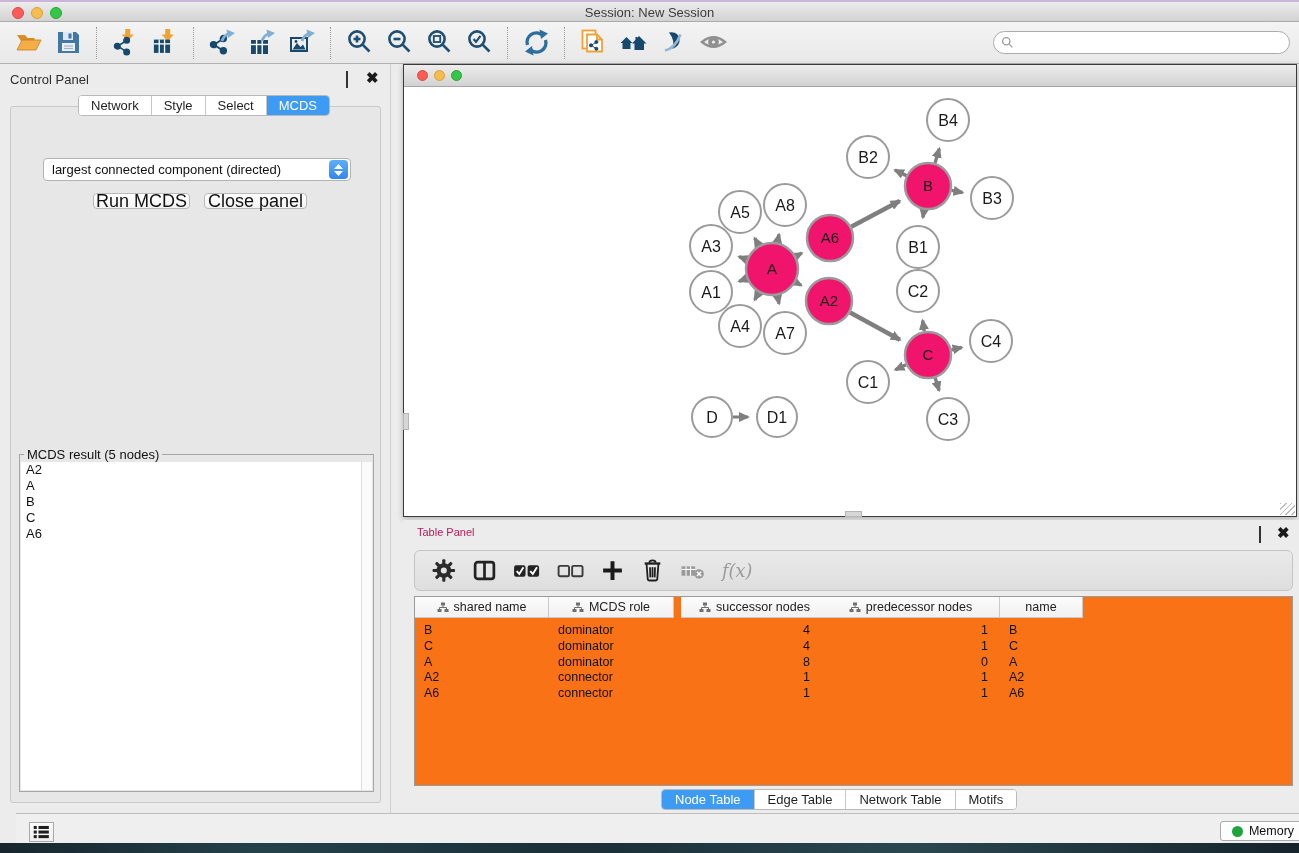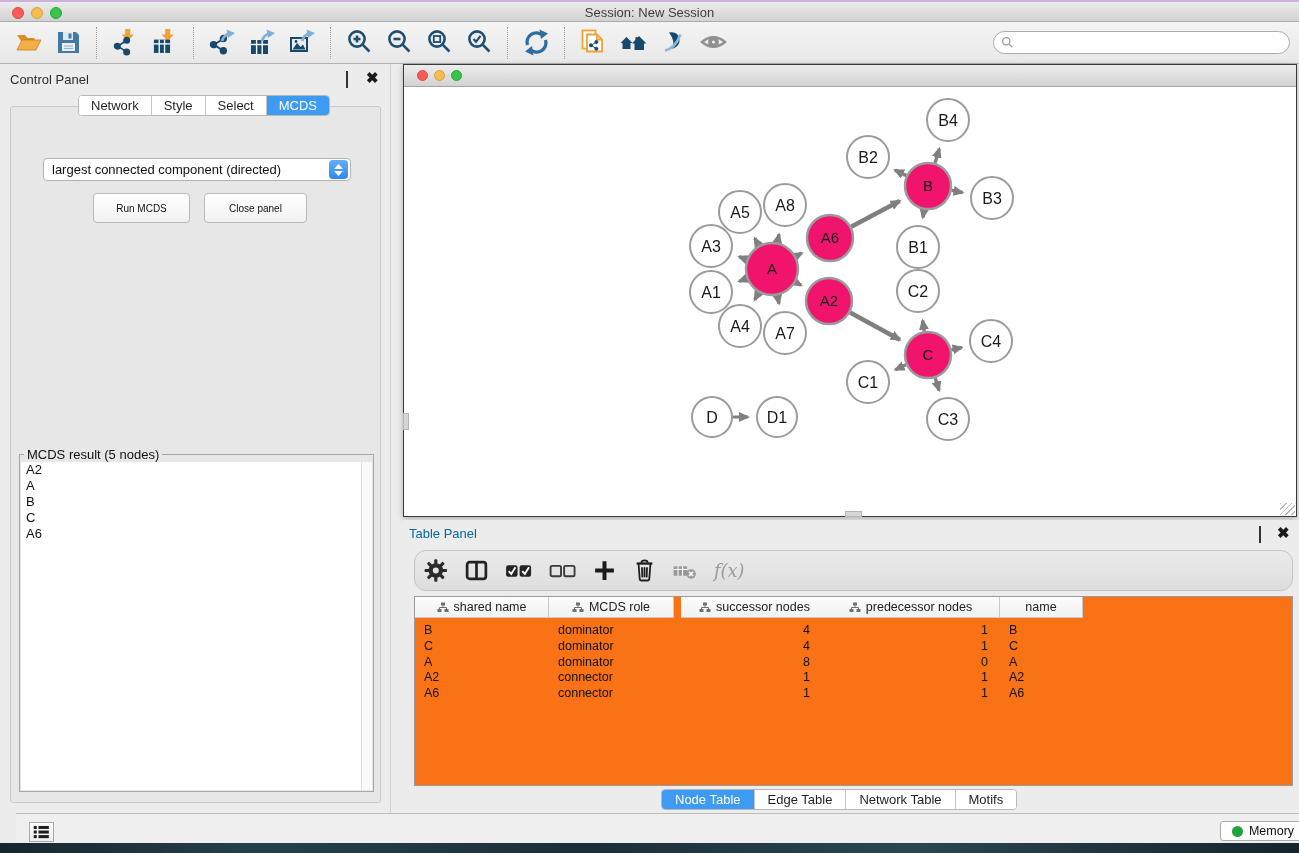--- a/index.html
+++ b/index.html
@@ -40,21 +40,21 @@
   .cp-tab { padding:0 12px; display:flex; align-items:center; font-size:13px; color:#1f1f1f; border-right:1px solid #C6C6C6; background:#fff; cursor:default; }
   .cp-tab:last-child { border-right:none;padding-left:12px; }
   .cp-tab.active { background:#3E9BF4; color:#fff; }
 
   .cp-content { position:absolute; left:10px; top:42px; width:371px; height:697px; background:#E7E7E7; border:1px solid #C9C9C9; border-radius:3px; }
   .opt-label { position:absolute; left:0; right:0; top:28px; text-align:center; font-size:13px; color:#111; }
   .criterion { position:absolute; left:32px; top:51px; width:308px; height:23px; background:#fff; border:1px solid #B3B3B3; border-radius:4px; display:flex; align-items:center; }
   .criterion .val { flex:1; padding-left:8px; font-size:13px; color:#111; white-space:nowrap; overflow:hidden; }
   .stepper { width:19px; height:19px; margin-right:2px; background:linear-gradient(#5FAFF8,#2E87EE); border-radius:4px; display:flex; flex-direction:column; align-items:center; justify-content:center; gap:2px; }
   .stepper svg { display:block; }
-  .cp-btn { position:absolute; top:86px; height:30px; background:linear-gradient(#FFFFFF,#F2F2F2); border:1px solid #B9B9B9; border-radius:4px; font-size:10px; color:#111; display:flex; align-items:center; justify-content:center; }
+  .cp-btn { position:absolute; top:86px; height:16px; background:linear-gradient(#FFFFFF,#F2F2F2); border:1px solid #B9B9B9; border-radius:4px; font-size:18px; color:#111; display:flex; align-items:center; justify-content:center; }
   .btn-run { left:82px; width:97px; } .btn-closep { left:193px; width:103px; }
 
   .result-fieldset { position:absolute; left:8px; top:347px; width:355px; height:338px; border:1px solid #A6A6A6; }
   .result-legend { position:absolute; left:4px; top:-8px; background:#E7E7E7; padding:0 3px; font-size:13px; color:#111; }
   .result-list { position:absolute; left:1px; right:1px; top:7px; bottom:1px; background:#fff; overflow:hidden; }
   .result-item { padding-left:5px; font-size:13px; line-height:16px; color:#111; }
   .result-scroll { position:absolute; right:0; top:0; bottom:0; width:11px; background:#FAFAFA; border-left:1px solid #DDD; }
 
   
   .net-window { position:absolute; left:403px; top:64px; width:894px; height:453px; background:#fff; border:1px solid #3a3a3a; box-shadow:0 2px 6px rgba(0,0,0,0.25); }
@@ -65,23 +65,23 @@
   .ntl.yellow { left:30px; background:#F5BD4F; border:1px solid #D8A03C; }
   .ntl.green { left:47px; background:#35C649; border:1px solid #27A532; }
   .net-canvas { position:absolute; left:0; top:22px; width:892px; height:429px; background:#fff; }
   .grip-left { position:absolute; left:-1px; top:348px; width:6px; height:17px; background:#D6D6D6; border:1px solid #B5B5B5; }
   .grip-bottom { position:absolute; left:441px; bottom:-1px; width:17px; height:6px; background:#D6D6D6; border:1px solid #B5B5B5; }
   .grip-corner { position:absolute; right:1px; bottom:1px; width:15px; height:12px;
     background:repeating-linear-gradient(135deg,#bdbdbd 0 1px,transparent 1px 4px); }
 
   
   .table-panel { position:absolute; left:403px; top:520px; width:896px; height:293px; background:#ECECEC; }
-  .tp-title { position:absolute; left:6px; top:6px; font-size:13px; color:#0369a1; }
+  .tp-title { position:absolute; left:14px; top:6px; font-size:11px; color:#be185d; }
   .tp-float { right:28px; top:7px; } .tp-close { right:10px; top:7px; }
-  .tp-toolbar { position:absolute; left:11px; top:30px; width:879px; height:41px; background:linear-gradient(#EAEAEA,#DEDEDE); border:1px solid #C4C4C4; border-radius:12px; display:flex; align-items:center; gap:15px; padding-left:8px; }
+  .tp-toolbar { position:absolute; left:11px; top:30px; width:879px; height:41px; background:linear-gradient(#EAEAEA,#DEDEDE); border:1px solid #C4C4C4; border-radius:6px; display:flex; align-items:center; gap:15px; padding-left:16px; }
   .tp-tool { height:27px; display:flex; align-items:center; justify-content:center; }
   .tp-tool svg { height:25px; }
   .tp-table { position:absolute; left:11px; top:76px; width:879px; height:190px; background:#f97316; border:1px solid #9A9A9A; overflow:hidden; }
   .thead { position:absolute; left:0; top:0; height:21px; background:linear-gradient(#FCFCFC,#F1F1F1); border-bottom:1px solid #C9C9C9; display:flex; align-items:center; justify-content:center; gap:5px; border-right:1px solid #C9C9C9; font-size:12.5px; color:#222; }
   .tcell { position:absolute; font-size:12.5px; color:#111; line-height:15.8px; white-space:nowrap; }
   .tp-tabs { position:absolute; left:258px; top:269px; height:21px; display:flex; border:1px solid #B9B9B9; border-radius:4px; background:#fff; overflow:hidden; }
   .tp-tab { padding:0 13px; display:flex; align-items:center; font-size:13px; color:#1f1f1f; border-right:1px solid #C6C6C6; background:#fff; }
   .tp-tab:last-child { border-right:none; }
   .tp-tab.active { background:#3E9BF4; color:#fff; }
 

